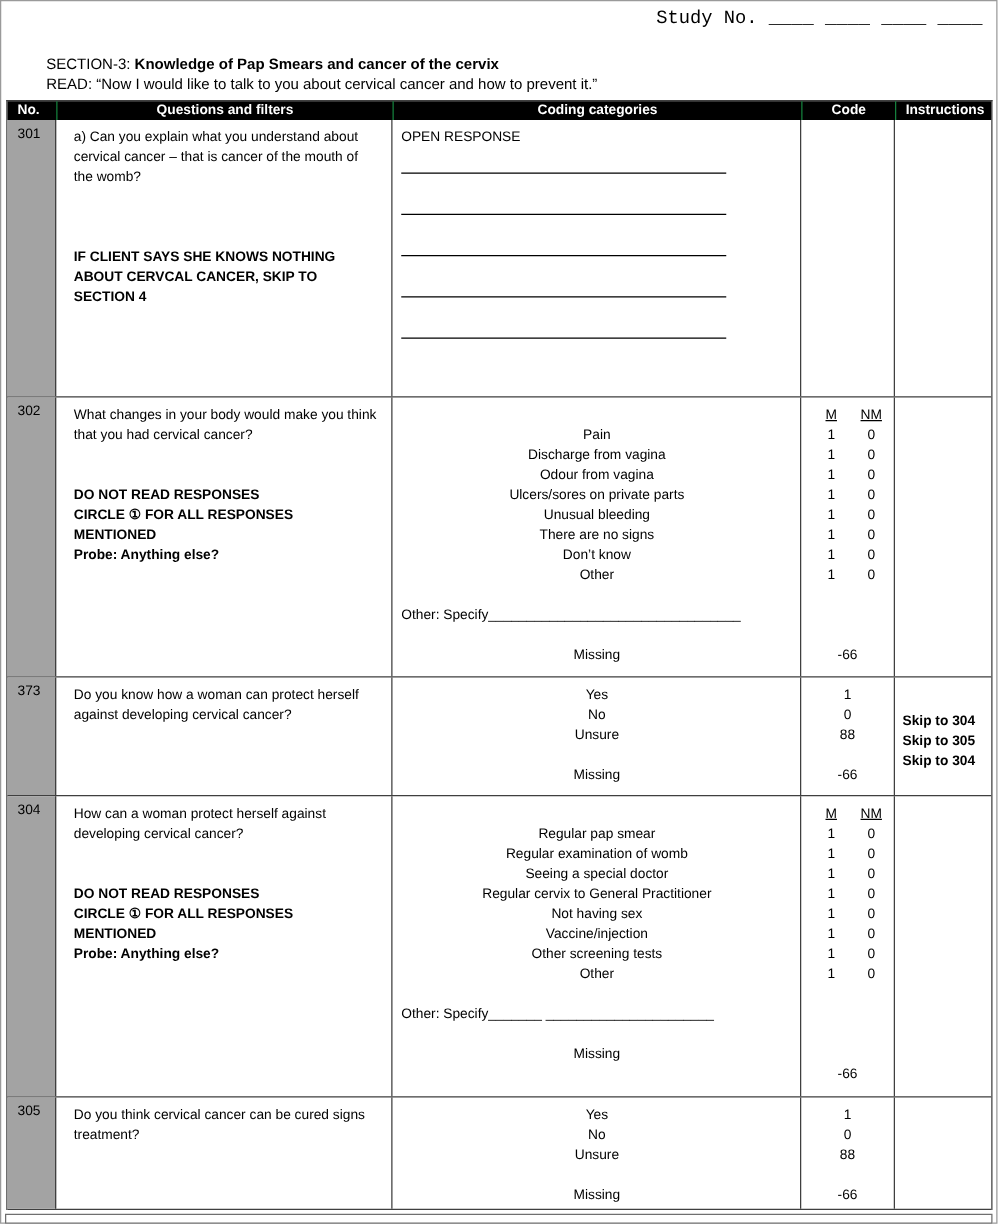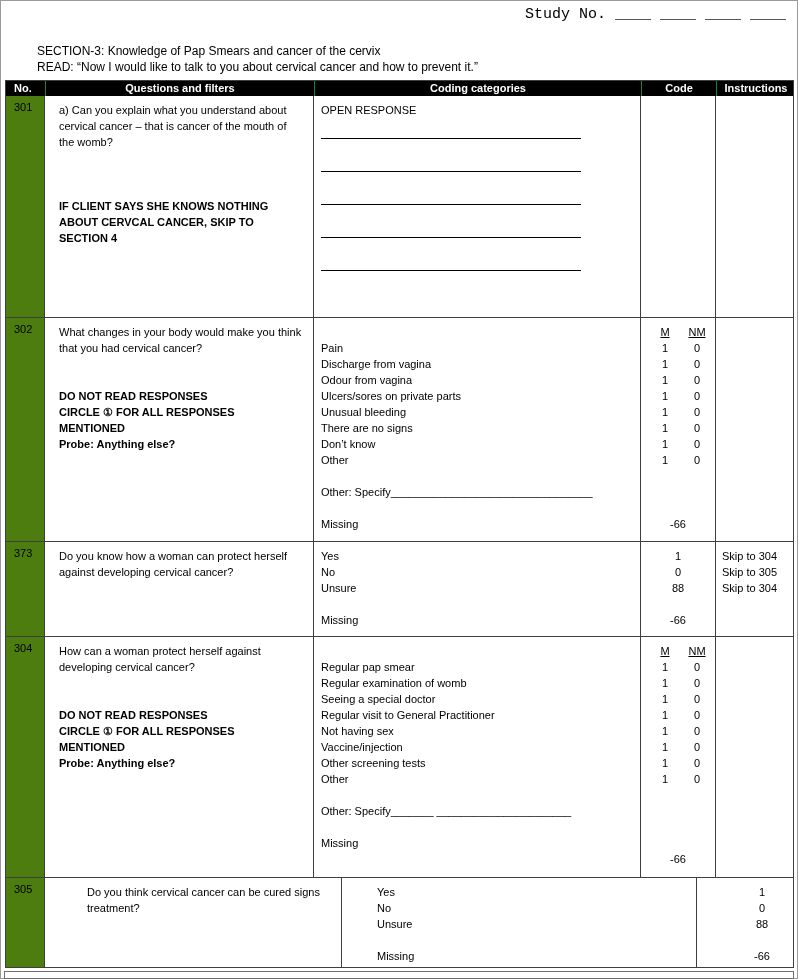--- a/index.html
+++ b/index.html
@@ -6,51 +6,51 @@
   html, body { background: #fff; }
   body {
     width: 798px; height: 979px; position: relative;
     font-family: "Liberation Sans", sans-serif;
     color: #000; overflow: hidden;
   }
   .page-border { position: absolute; inset: 0; border: 1px solid #9a9a9a; pointer-events: none; }
 
   .study-no { position: absolute; top: 6px; right: 12px; font-size: 15px; white-space: nowrap; font-family: Liberation Mono, monospace; }
   .section-line { position: absolute; top: 44px; left: 37px; font-size: 12px; white-space: nowrap; }
-  .section-line .b { font-weight: normal; }
+  .section-line .b { font-weight: bold; }
   .read-line { position: absolute; top: 60px; left: 37px; font-size: 12px; white-space: nowrap; text-align: center; }
 
   .qtable {
     position: absolute; top: 80px; left: 5px; width: 789px;
     border: 1px solid #3f3f3f; border-bottom: none;
     font-size: 11px;
   }
   .grid-row { display: grid; grid-template-columns: 39px 269px 327px 75px 79px; }
   .thead { background: #000; color: #fff; font-weight: bold; height: 15px; line-height: 14px; }
   .thead > div { text-align: center; border-left: 1px solid #15803d; overflow: hidden; }
   .thead > div:first-child { border-left: none; text-align: left; padding-left: 8px; }
 
   .trow { border-bottom: 1px solid #3f3f3f; }
   .trow > div { border-right: 1px solid #3f3f3f; }
   .trow > div:last-child { border-right: none; }
 
-  .cell-no { background: #4d7c0f; padding: 5px 2px 0 8px; }
+  .cell-no { background: #a3a3a3; padding: 5px 2px 0 8px; }
   .cell-q { padding: 6px 10px 0 14px; line-height: 16px; }
   .cell-coding { padding: 6px 4px 0 7px; line-height: 16px; }
   .cell-code { padding: 6px 0 0 0; line-height: 16px; text-align: center; }
-  .cell-instr { padding: 6px 4px 0 6px; line-height: 16px; font-weight: normal; }
+  .cell-instr { padding: 6px 4px 0 6px; line-height: 16px; font-weight: bold; margin-top: 21px; }
 
   .r301 { min-height: 222px; }
   .r302 { min-height: 224px; }
   .r303 { min-height: 95px; }
   .r304 { min-height: 241px; }
-  .r305 { min-height: 90px; gap: 28px; }
+  .r305 { min-height: 90px; }
 
   .line { min-height: 16px; line-height: 16px; }
-  .rt { text-align: left; padding-right: 2px; }
+  .rt { text-align: center; padding-right: 2px; }
   .bold { font-weight: bold; } .sp16 { height: 16px; }
   .sp20 { height: 20px; } .sp32 { height: 32px; }
   .sp48 { height: 48px; } .sp64 { height: 64px; }
 
   .code-pair { display: flex; padding-left: 8px; }
   .code-pair span { flex: 0 0 32px; text-align: center; }
   .mnm span { text-decoration: underline; }
 
   .resp-line { width: 260px; border-top: 1px solid #000; height: 33px; }
   .open-specify { white-space: nowrap; overflow: hidden; }
@@ -207,21 +207,21 @@
       <div class="sp32"></div>
       <div class="bold">DO NOT READ RESPONSES</div>
       <div class="bold">CIRCLE ①  FOR ALL RESPONSES MENTIONED</div>
       <div class="bold">Probe: Anything else?</div>
     </div>
     <div class="cell-coding">
       <div class="line"></div>
       <div class="line rt">Regular pap smear</div>
       <div class="line rt">Regular examination of womb</div>
       <div class="line rt">Seeing a special doctor</div>
-      <div class="line rt">Regular visit to General Practitioner</div>
+      <div class="line rt">Regular cervix to General Practitioner</div>
       <div class="line rt">Not having sex</div>
       <div class="line rt">Vaccine/injection</div>
       <div class="line rt">Other screening tests</div>
       <div class="line rt">Other</div>
       <div class="sp16"></div>
       <div class="line open-specify">Other: Specify_______ ______________________</div>
       <div class="sp16"></div>
       <div class="line rt">Missing</div>
     </div>
     <div class="cell-code">

